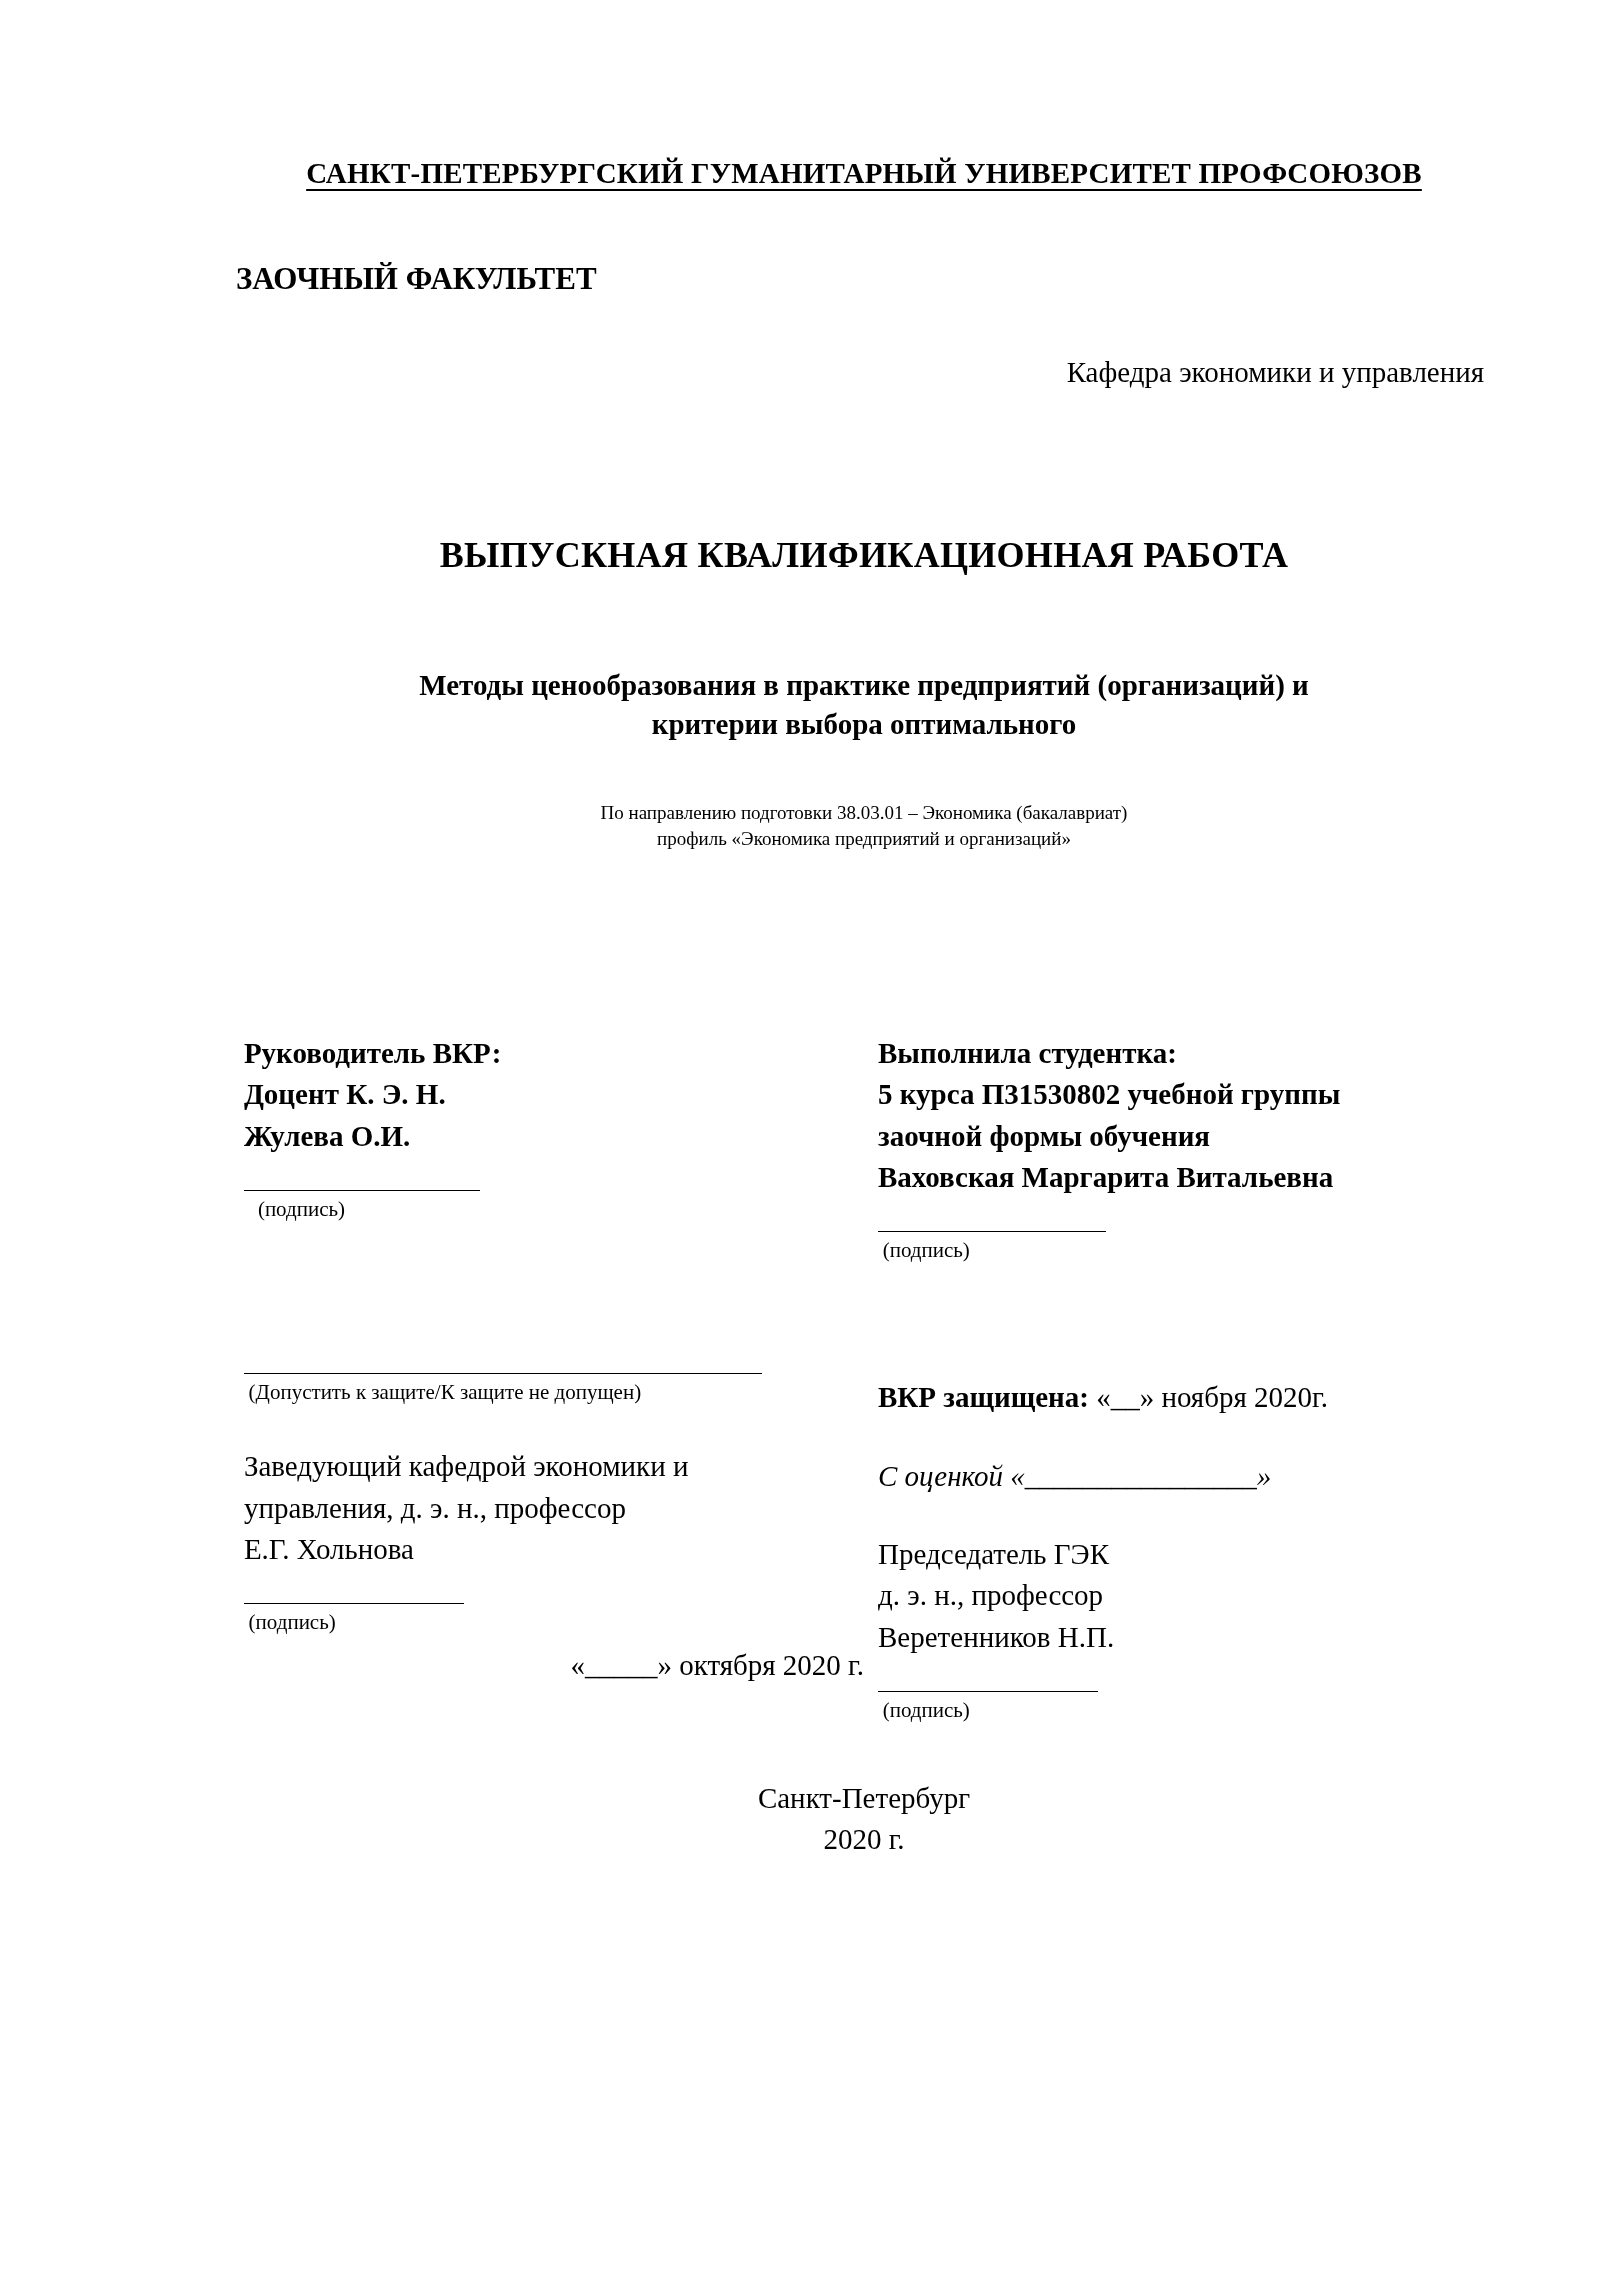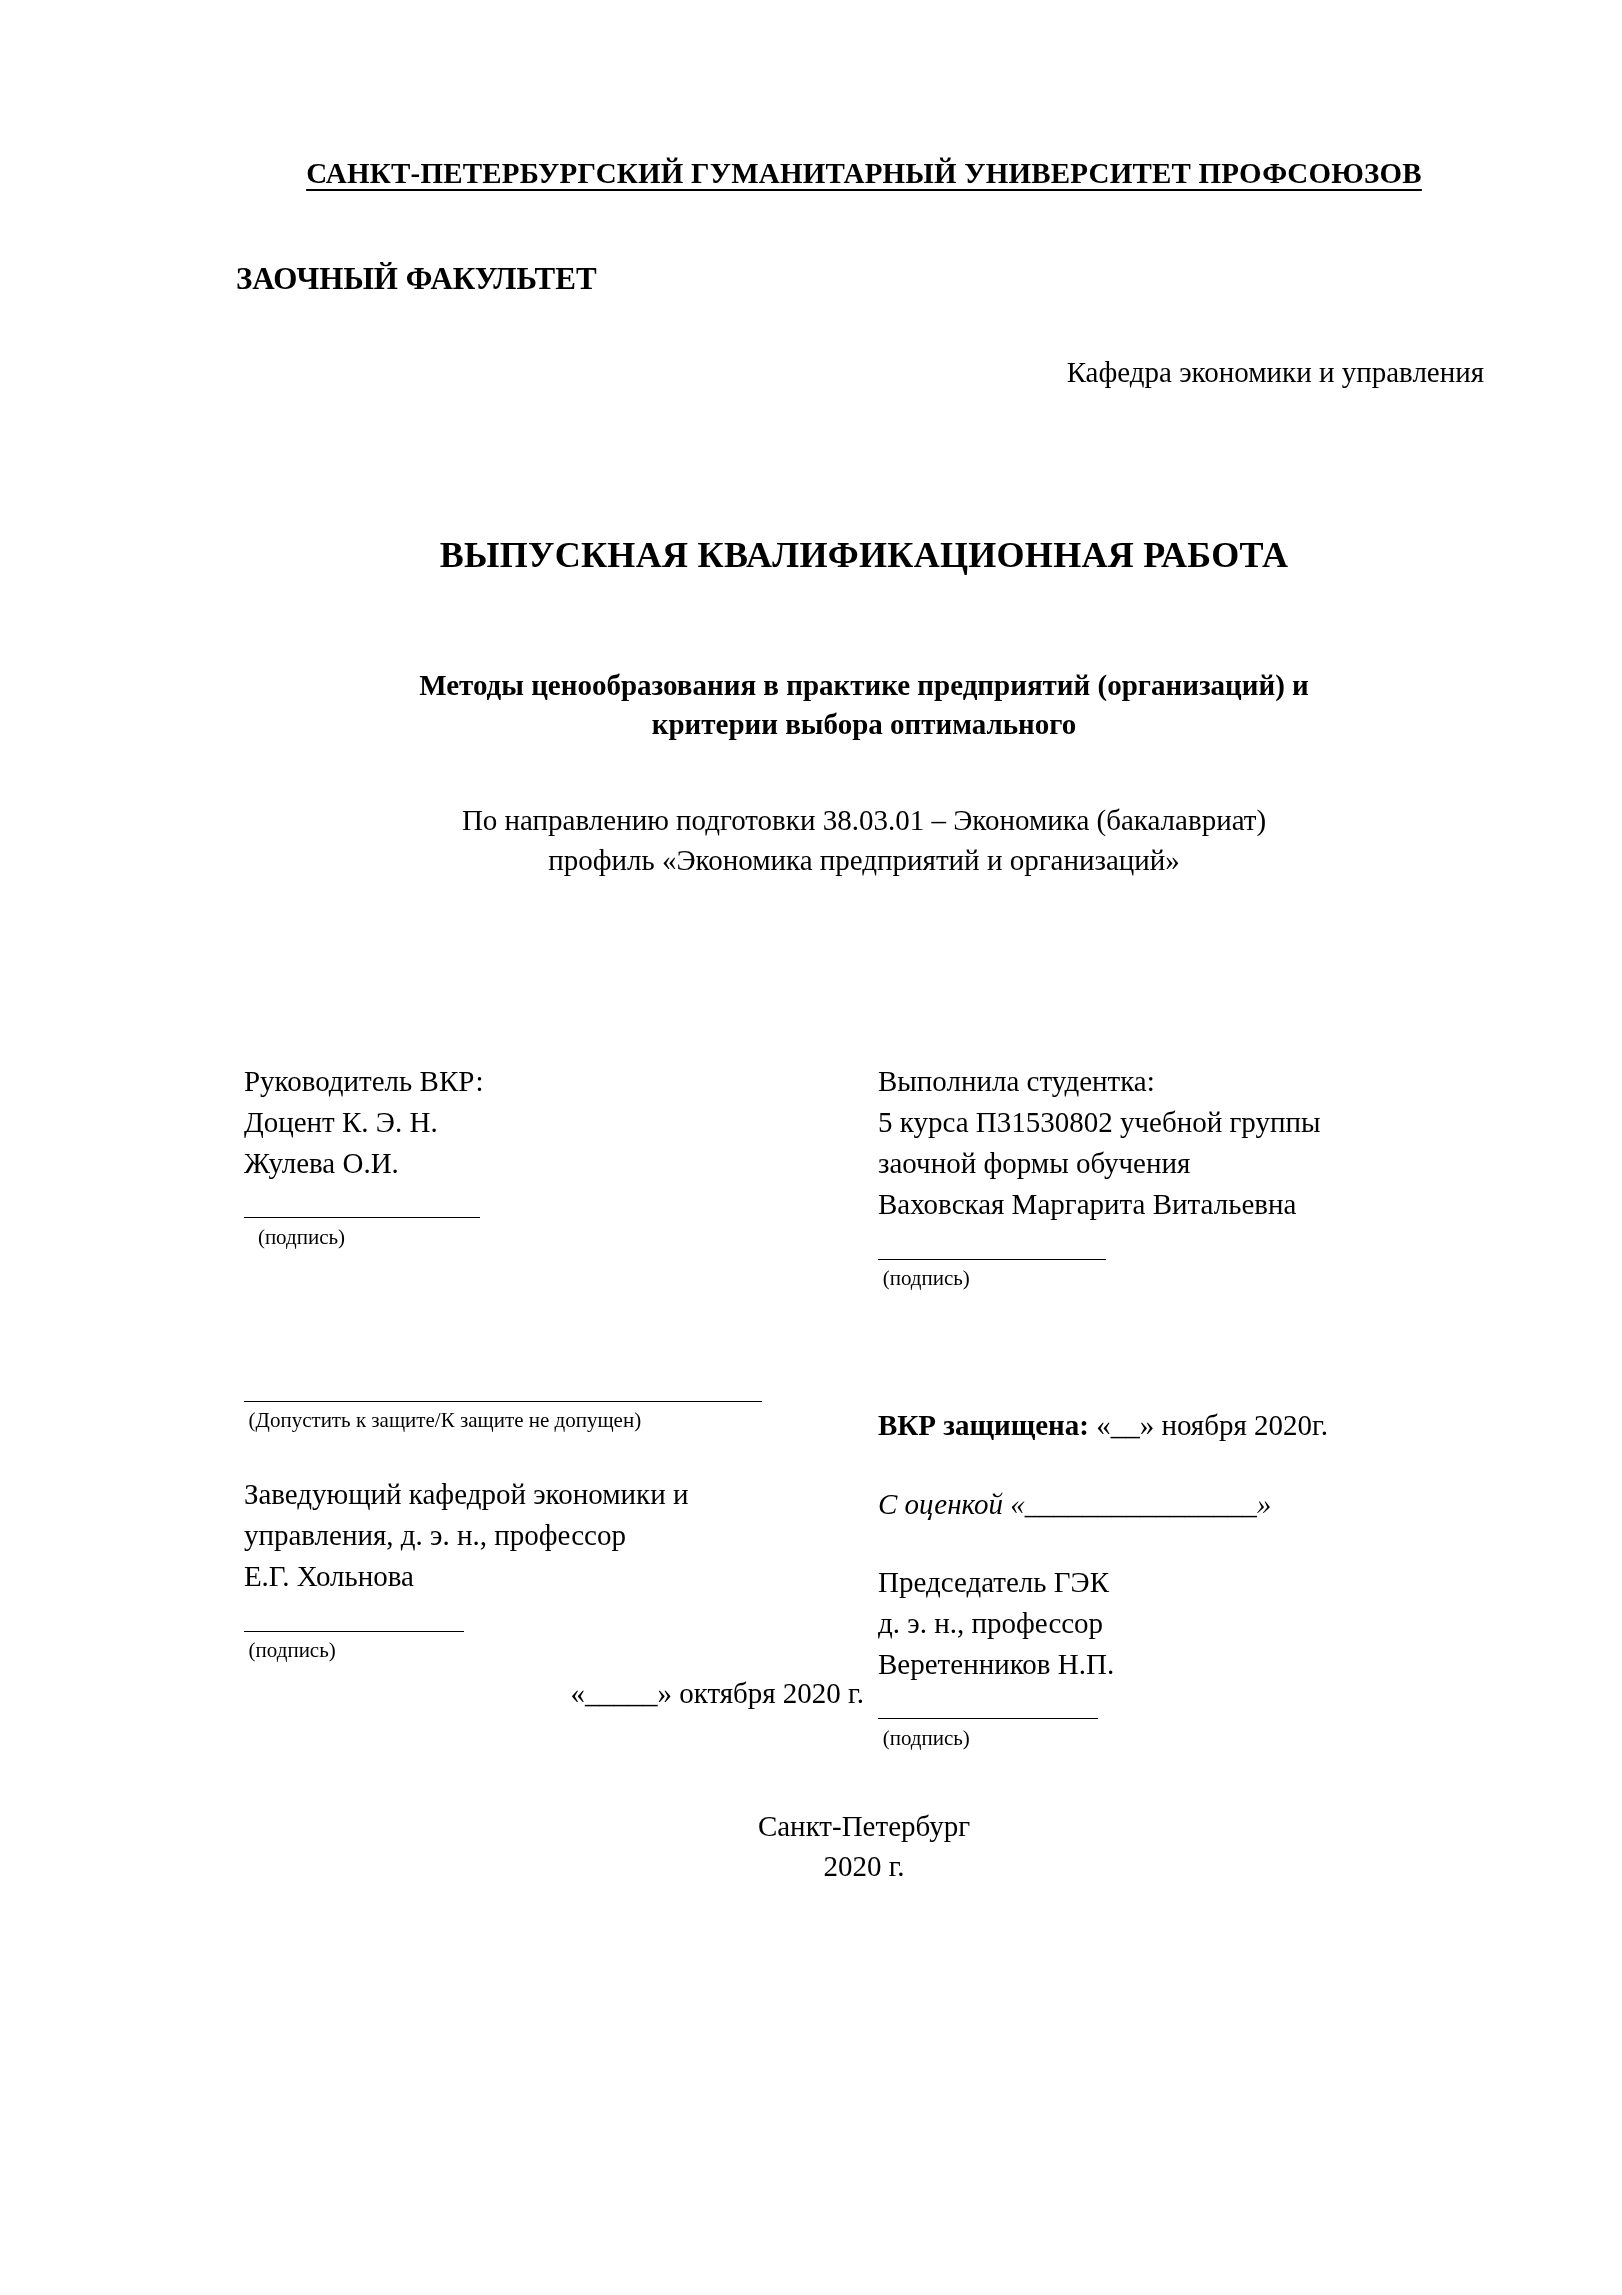--- a/index.html
+++ b/index.html
@@ -64,21 +64,21 @@
     text-align: center;
     font-weight: bold;
     font-size: 29px;
     margin-top: 90px;
     line-height: 1.36;
     padding: 0 47px;
   }
 
   .program {
     text-align: center;
-    font-size: 29px;
+    font-size: 19px;
     margin-top: 55px;
     line-height: 1.38;
   }
 
   .sig-block {
     position: relative;
     margin-top: 181px;
     display: flex;
     gap: 0;
   }
@@ -89,20 +89,21 @@
   }
   .col-right {
     width: 628px;
     box-sizing: border-box;
     padding-left: 14px;
   }
 
   .line-text {
     font-size: 29px;
     line-height: 1.42;
+    font-weight: bold;
   }
 
   .rule {
     border-bottom: 1.6px solid #000;
     height: 0;
     margin-top: 33px;
   }
   .rule.w-short { width: 236px; }
   .rule.w-short2 { width: 228px; }
   .rule.w-long { width: 518px; }

